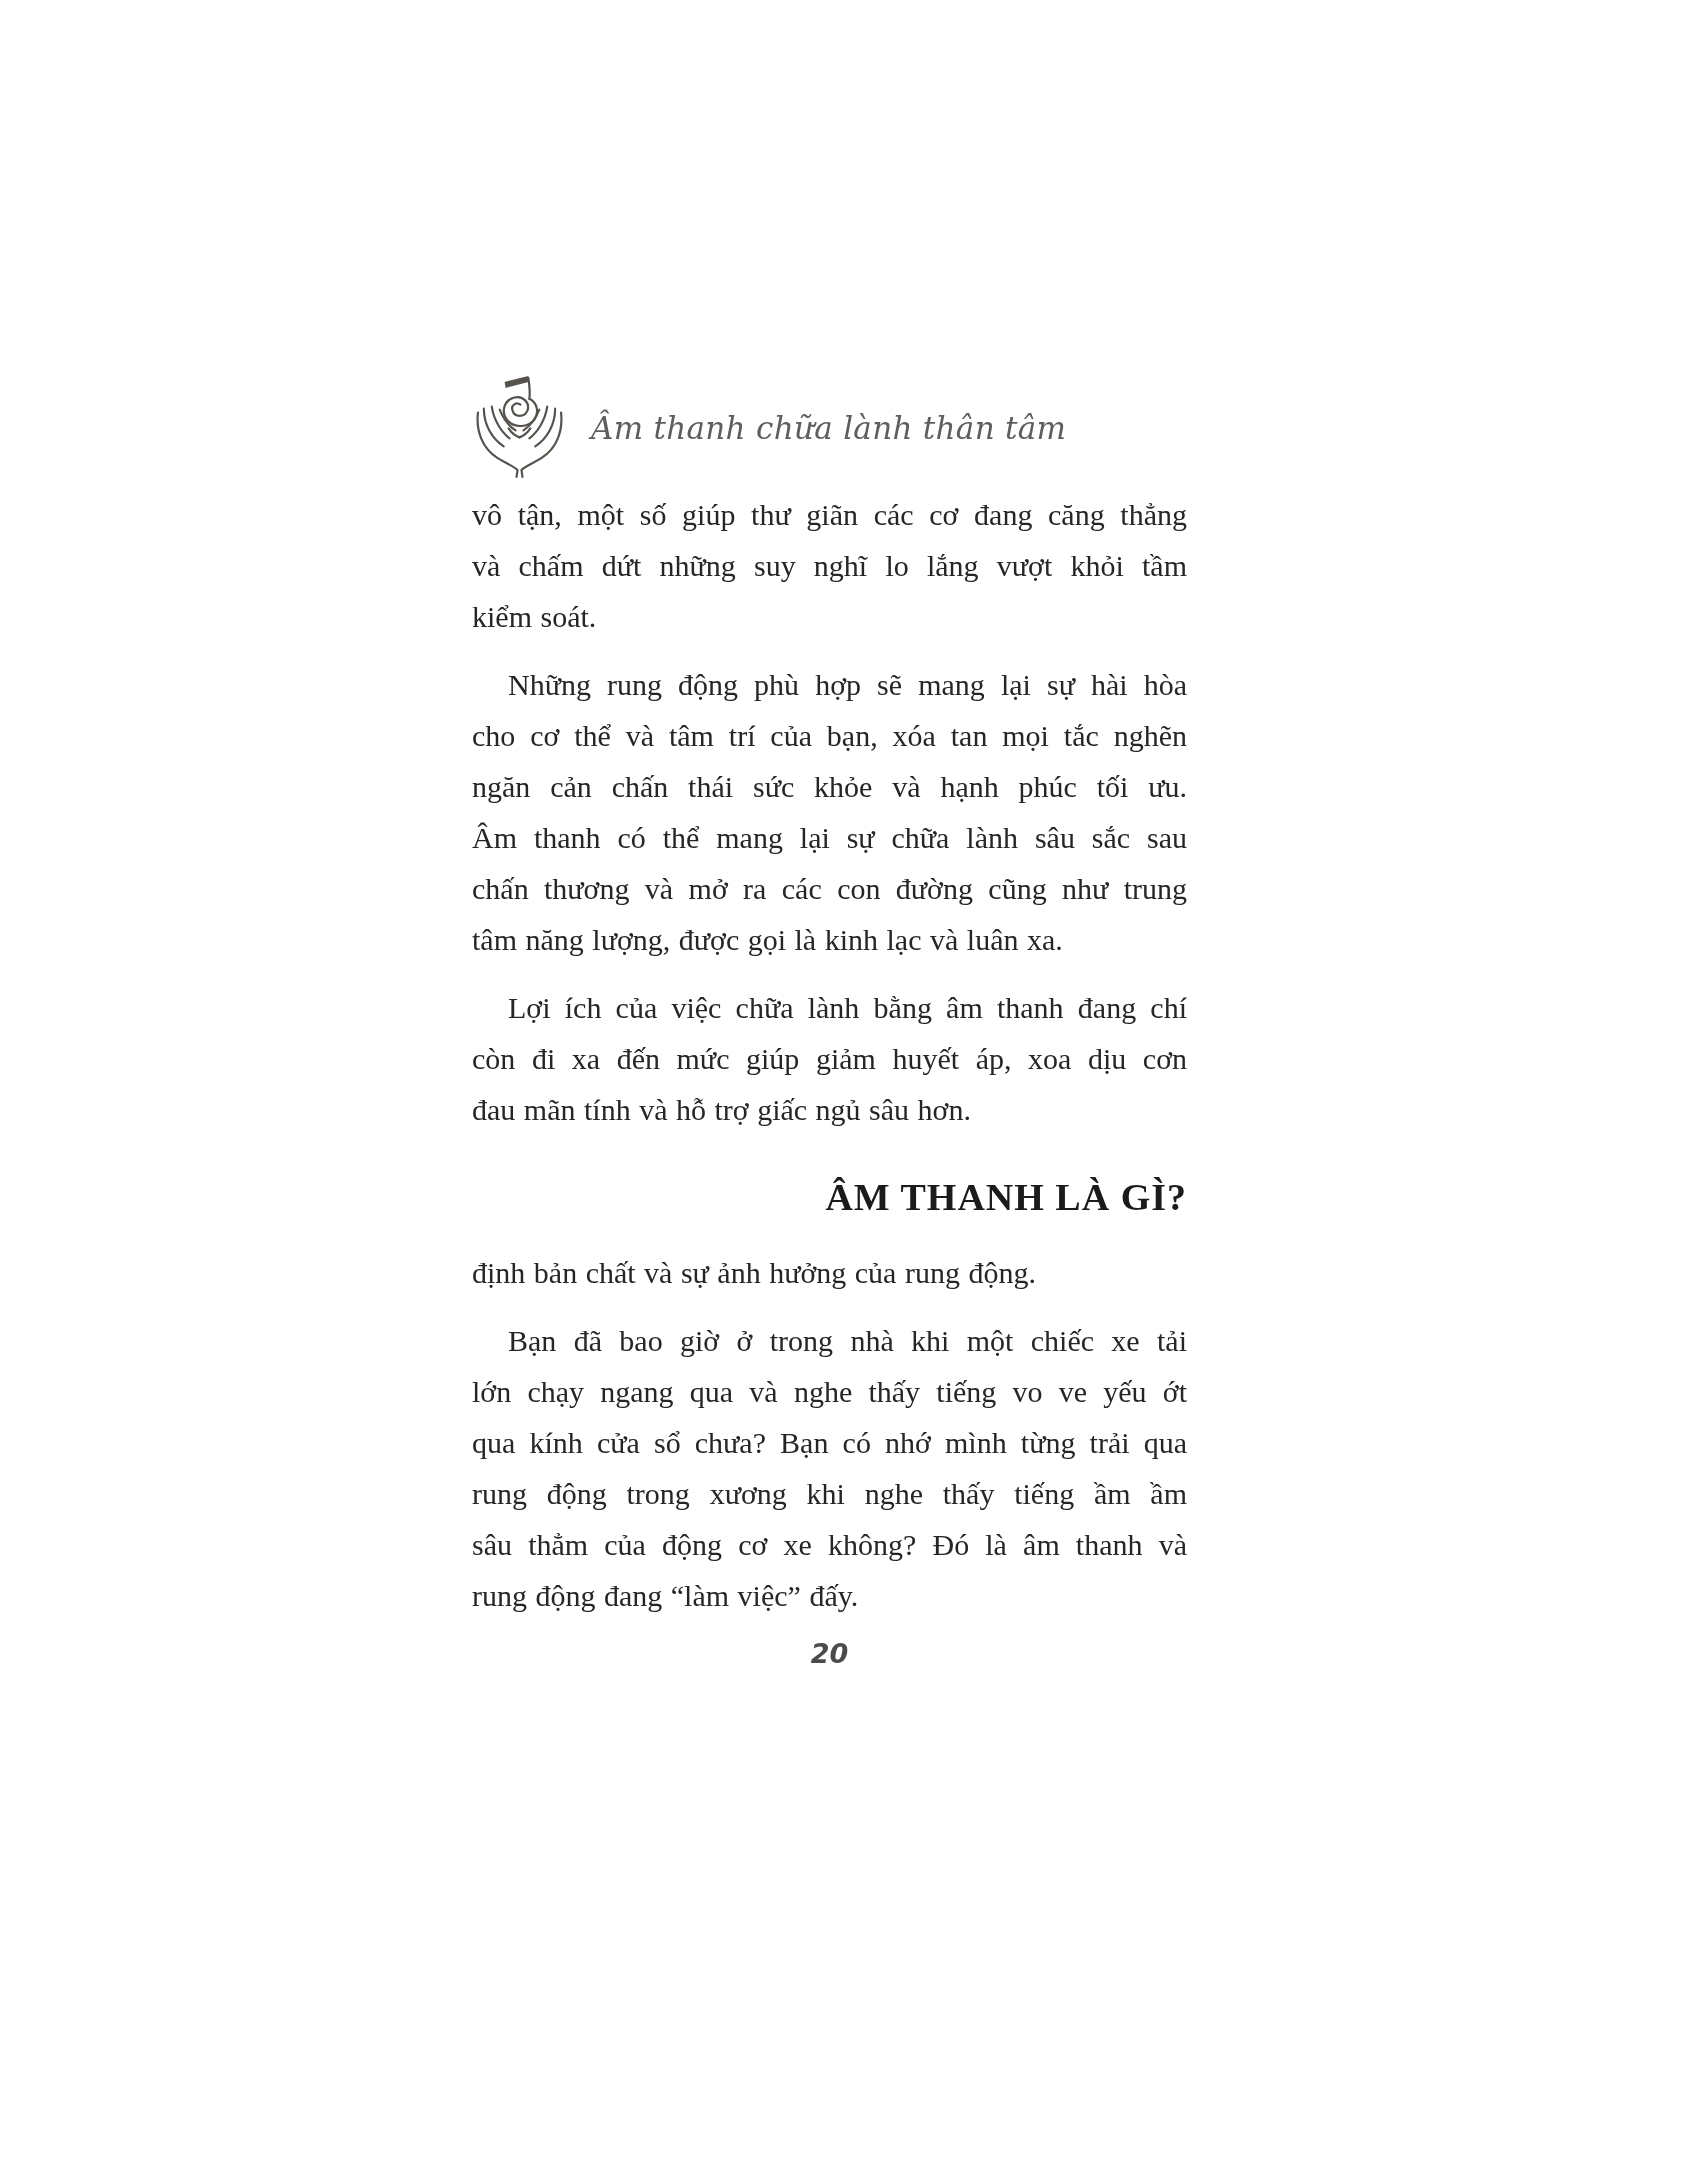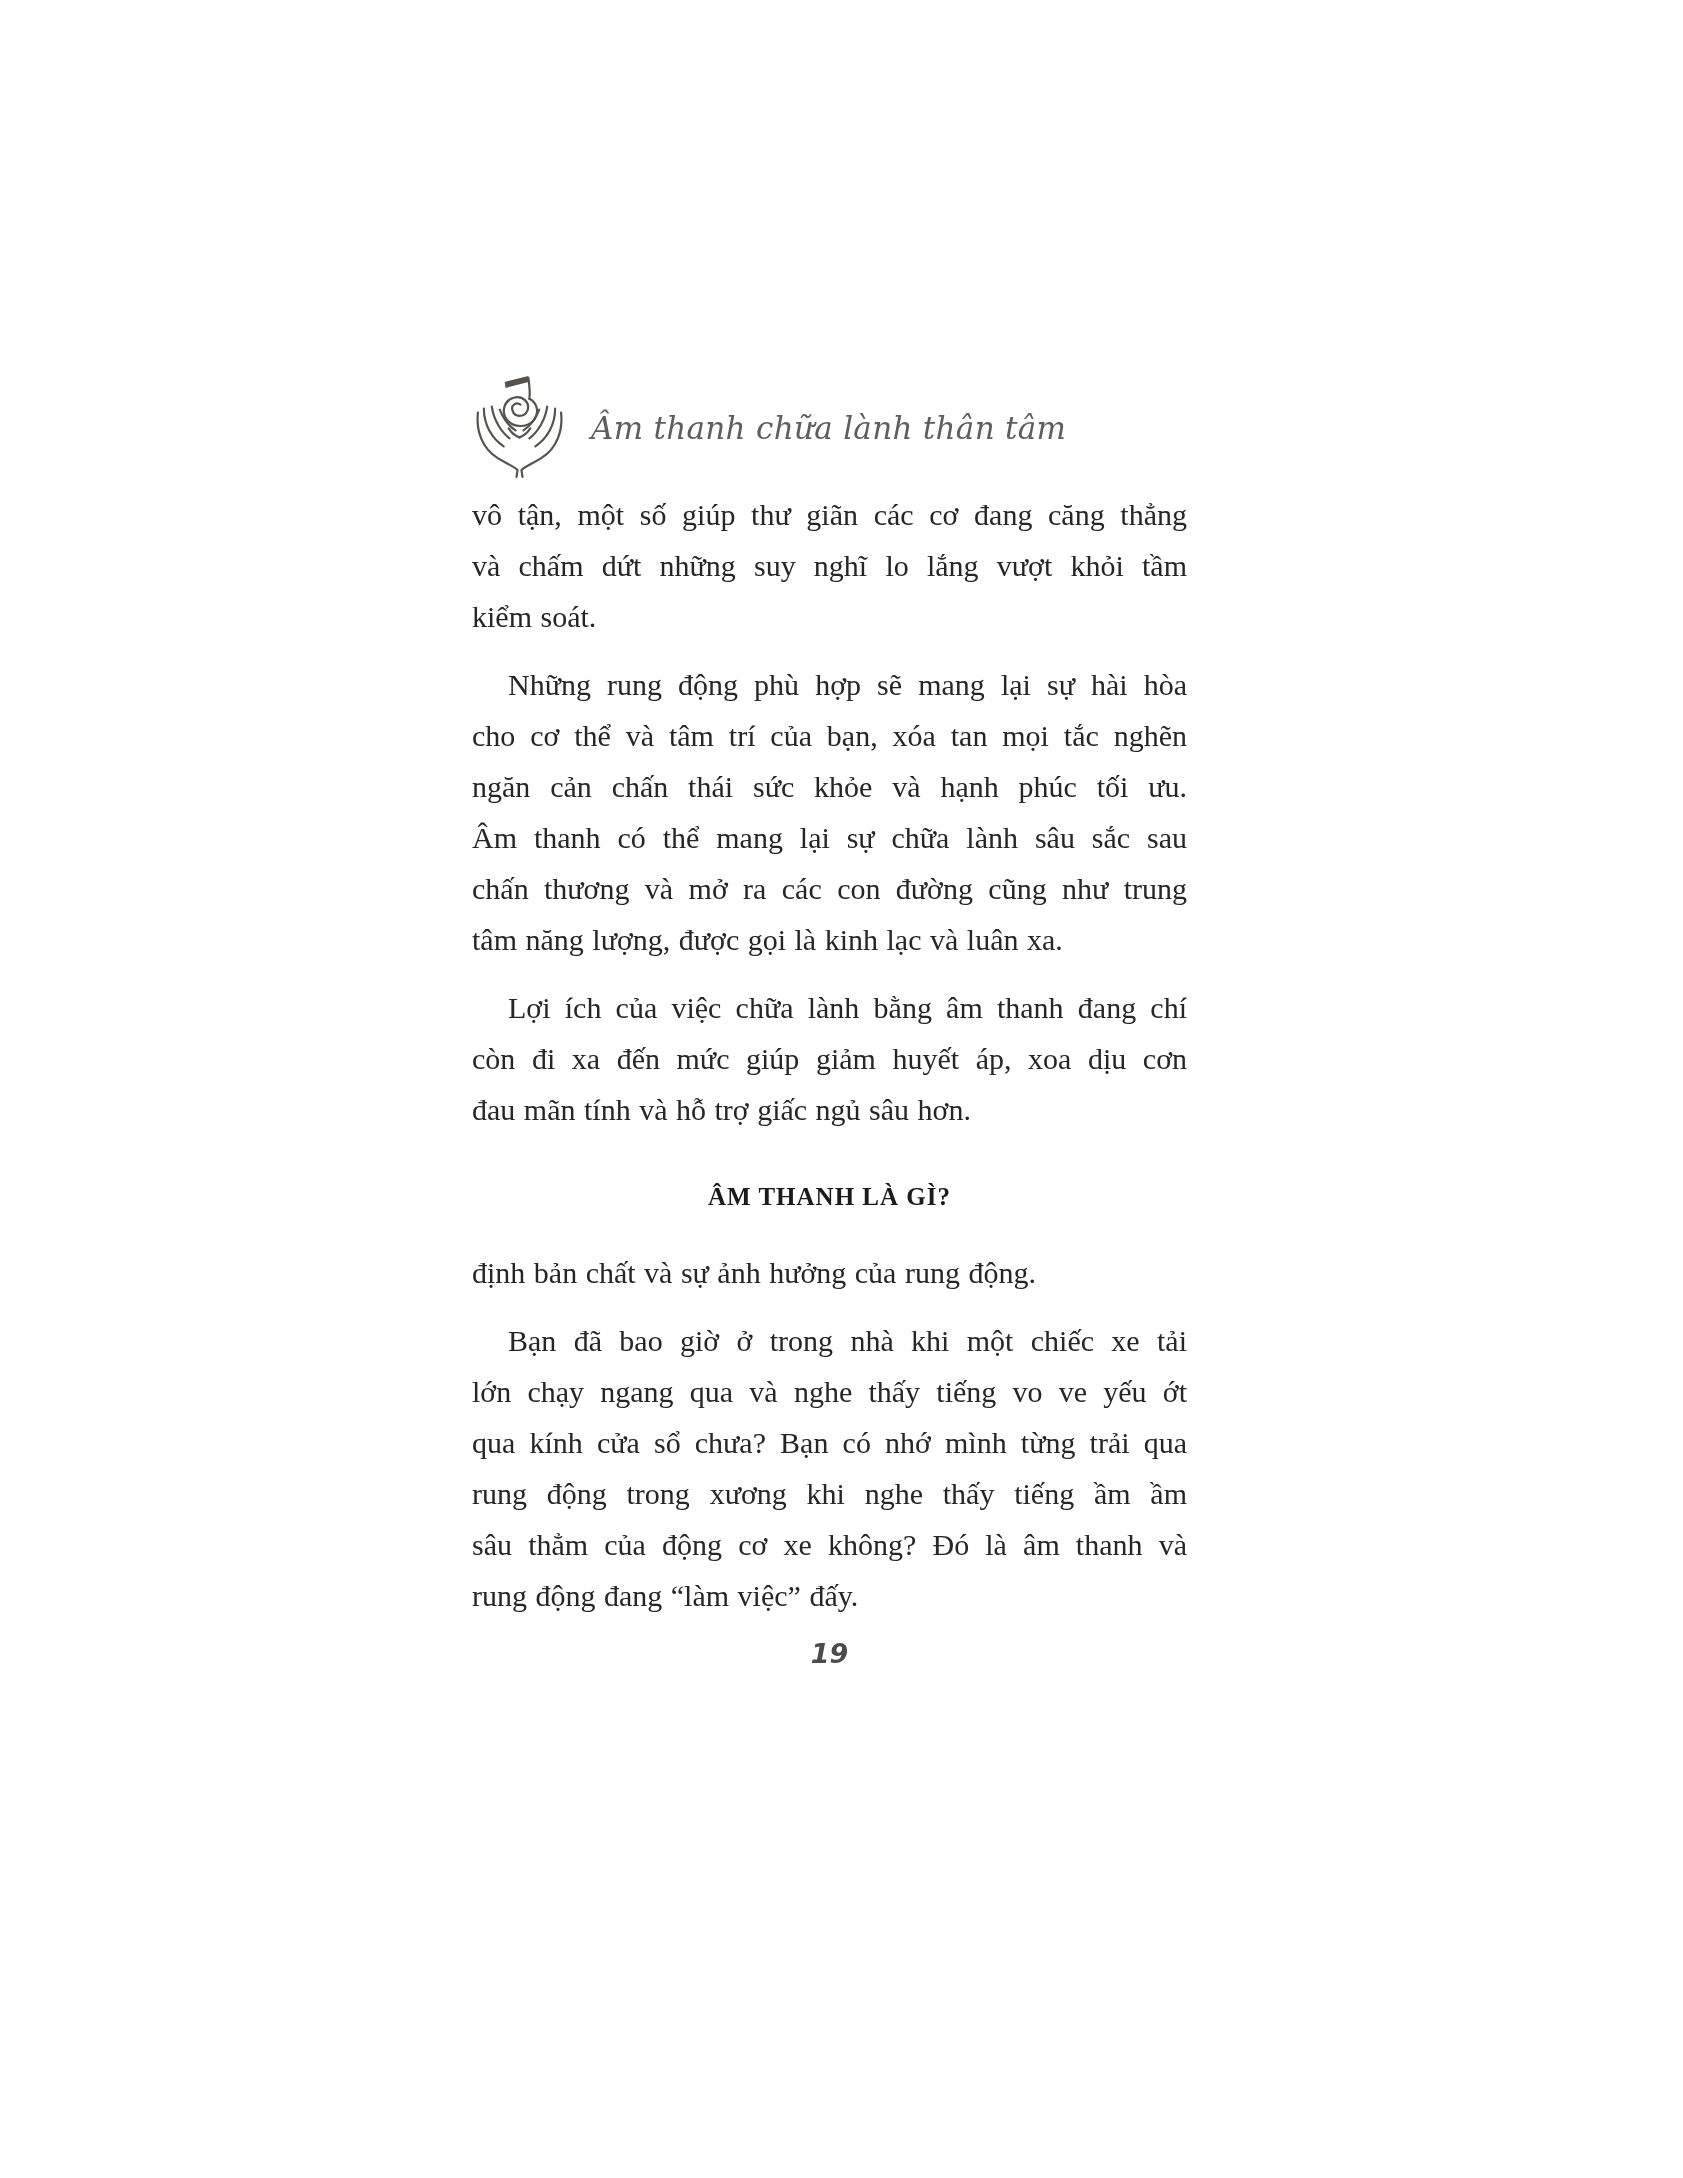--- a/index.html
+++ b/index.html
@@ -52,22 +52,22 @@
     text-align-last: justify;
     height: 51px;
     overflow: hidden;
     word-spacing: 1px;
   }
   .line.last { text-align-last: auto; }
   .line.indent { text-indent: 36px; }
   
   .section-heading {
     margin: 38px 0 26px 0;
-    text-align: center;
-    font-size: 25px;
+    text-align: right;
+    font-size: 38px;
     line-height: 48px;
     font-weight: bold;
     color: #1b1b1b;
     letter-spacing: 1px;
     font-family: "Liberation Serif", serif;
   }
   
   .page-number {
     margin-top: 12px;
     text-align: center;
@@ -144,17 +144,17 @@
         <div class="para">
           <div class="line indent">Bạn đã bao giờ ở trong nhà khi một chiếc xe tải</div>
           <div class="line">lớn chạy ngang qua và nghe thấy tiếng vo ve yếu ớt</div>
           <div class="line">qua kính cửa sổ chưa? Bạn có nhớ mình từng trải qua</div>
           <div class="line">rung động trong xương khi nghe thấy tiếng ầm ầm</div>
           <div class="line">sâu thẳm của động cơ xe không? Đó là âm thanh và</div>
           <div class="line last">rung động đang “làm việc” đấy.</div>
         </div>
       </div>
 
-    <div class="page-number">19</div>
+    <div class="page-number">20</div>
 
   </div>
 </div>
 
 
 </body></html>

